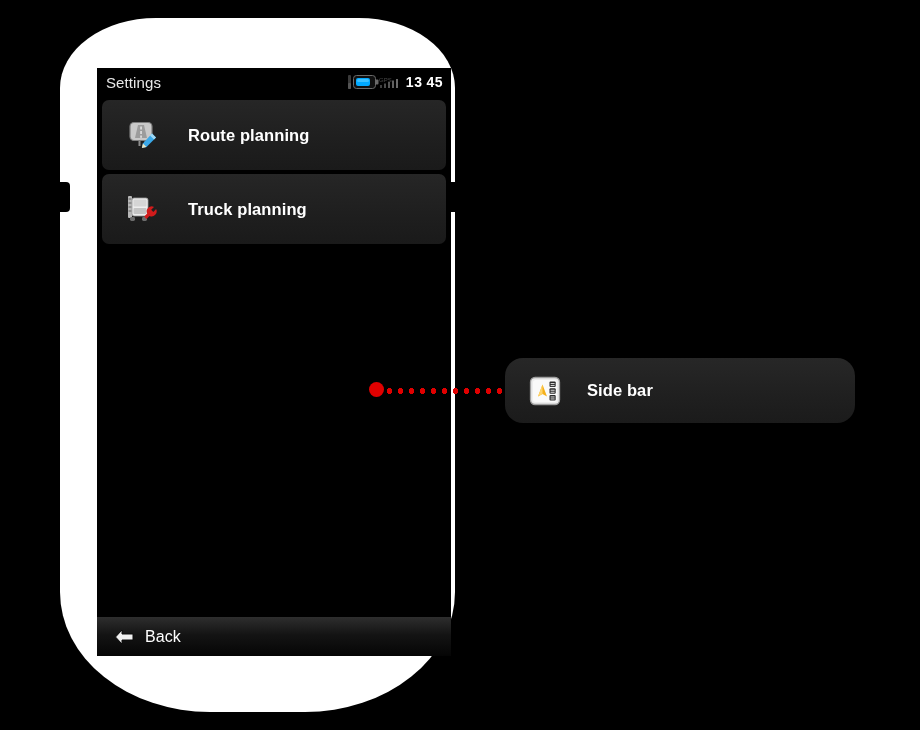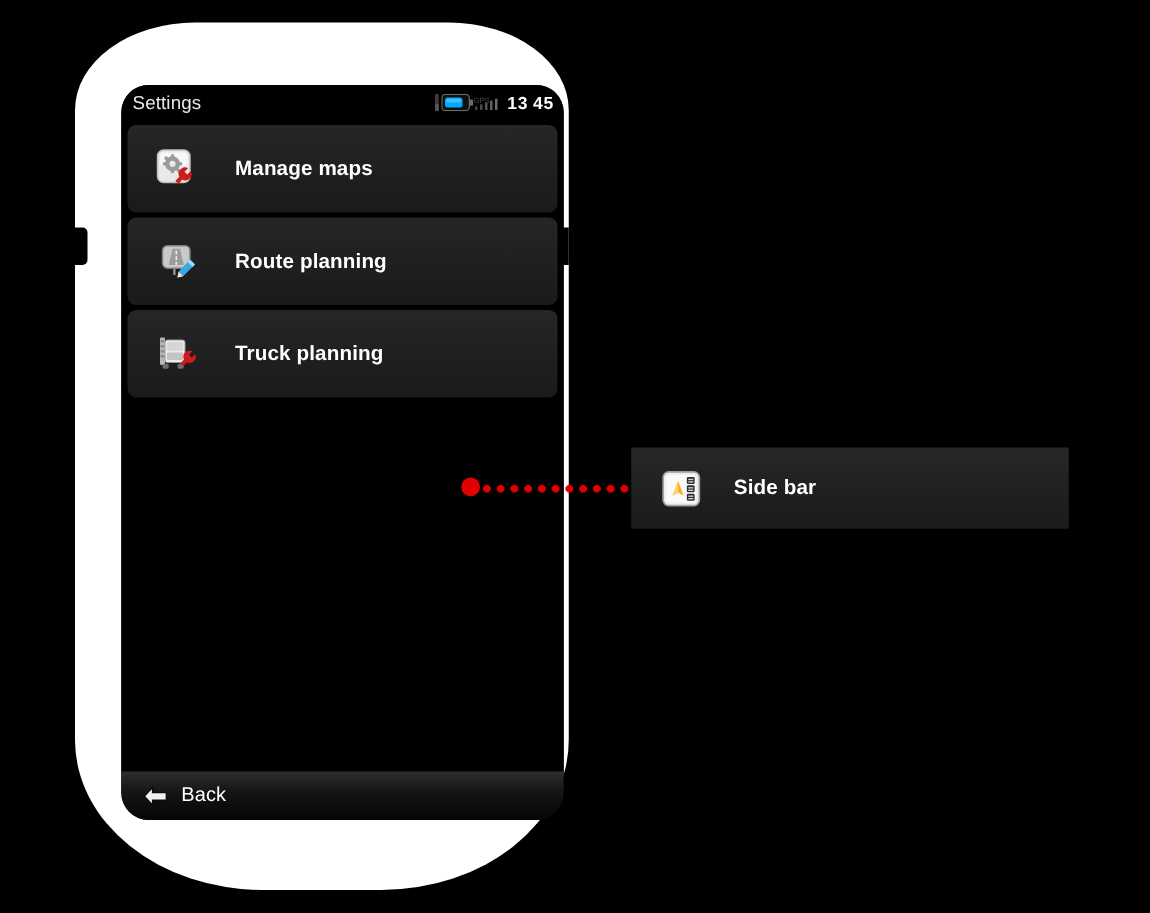--- a/index.html
+++ b/index.html
@@ -31,21 +31,20 @@
 
   
   .screen {
     position: absolute;
     left: 97px; top: 68px;
     width: 354px; height: 588px;
     background: #000;
     overflow: hidden;
     display: flex;
     flex-direction: column;
-    border-radius: 22px;
   }
 
   
   .statusbar {
     position: relative;
     height: 28px;
     flex: 0 0 28px;
     background: #000;
     display: flex;
     align-items: center;
@@ -123,21 +122,21 @@
     margin-left: 10px;
     letter-spacing: .1px;
   }
 
   
   .callout {
     position: absolute;
     left: 505px; top: 358px;
     width: 350px; height: 65px;
     background: linear-gradient(180deg, #272727 0%, #202020 55%, #1b1b1b 100%);
-    border-radius: 0;
+    border-radius: 18px;
     display: flex;
     align-items: center;
     padding-left: 24px;
   }
   .callout-icon {
     width: 32px; height: 32px;
     flex: 0 0 32px;
     position: relative;
   }
   .callout-label {
@@ -200,40 +199,20 @@
           <rect x="13" y="5.5" width="2" height="7.5" fill="#606060"></rect>
           <rect x="17" y="4" width="2" height="9" fill="#6b6b6b"></rect>
         </svg>
 
         <span class="sb-time"><span>13</span><span class="sep"></span><span>45</span></span>
       </span>
     </div>
 
     <div class="list">
 
-      <div class="row">
-        <span class="row-icon">
-          <svg width="34" height="34" viewBox="0 0 34 34">
-            <rect x="2" y="2" width="26" height="26" rx="5" fill="#e9e9e9" stroke="#bdbdbd" stroke-width="1.2"></rect>
-            <rect x="4" y="4" width="22" height="11" rx="3" fill="#f7f7f7"></rect>
-            <circle cx="14" cy="13" r="6" fill="#9b9b9b"></circle>
-            <circle cx="14" cy="13" r="2.5" fill="#e9e9e9"></circle>
-            <g fill="#9b9b9b">
-              <rect x="12.7" y="5.4" width="2.6" height="3.4" rx="1"></rect>
-              <rect x="12.7" y="17.2" width="2.6" height="3.4" rx="1"></rect>
-              <rect x="6.3" y="11.7" width="3.4" height="2.6" rx="1"></rect>
-              <rect x="18.3" y="11.7" width="3.4" height="2.6" rx="1"></rect>
-              <rect x="7.8" y="7.0" width="2.6" height="3.4" rx="1" transform="rotate(-45 9.1 8.7)"></rect>
-              <rect x="17.6" y="16.8" width="2.6" height="3.4" rx="1" transform="rotate(-45 18.9 18.5)"></rect>
-            </g>
-            <path d="M26.5 16.5 a5.2 5.2 0 0 0 -7.1 6.9 l-3.1 3.1 2.4 2.4 3.1 -3.1 a5.2 5.2 0 0 0 6.9 -7.1 l-2.9 2.9 -2.2 -2.2z" fill="#d11b1b"></path>
-          </svg>
-        </span>
-        <span class="row-label">Manage maps</span>
-      </div>
 
 
 
       <div class="row">
         <span class="row-icon">
           <svg width="34" height="34" viewBox="0 0 34 34">
             <rect x="14.5" y="20" width="2" height="8" fill="#8d8d8d"></rect>
             <rect x="20.5" y="20" width="2" height="8" fill="#8d8d8d"></rect>
             <rect x="6" y="4.5" width="22" height="18" rx="4" fill="#c9c9c9" stroke="#7e7e7e" stroke-width="1.2"></rect>
             <path d="M14 7 L20 7 L23 20 L11 20 Z" fill="#9c9c9c"></path>

